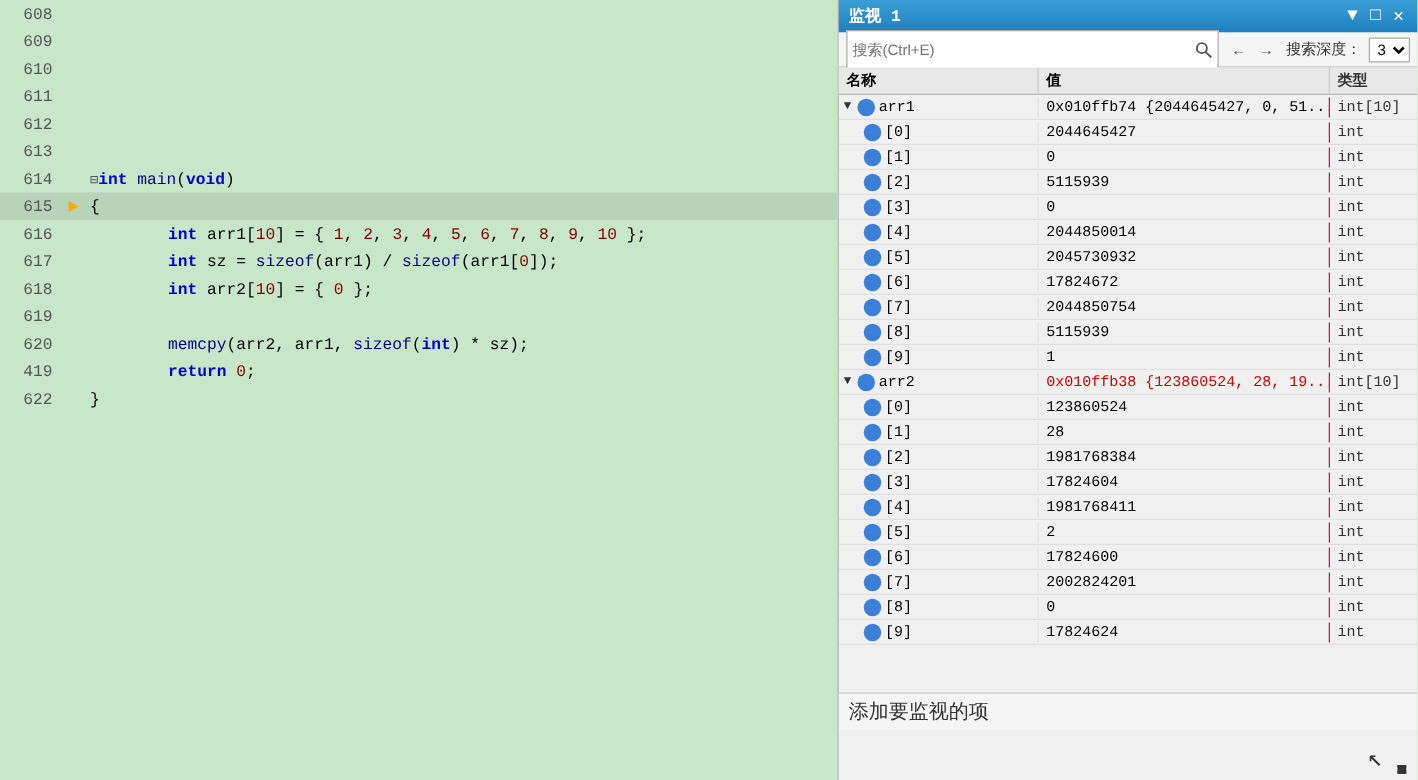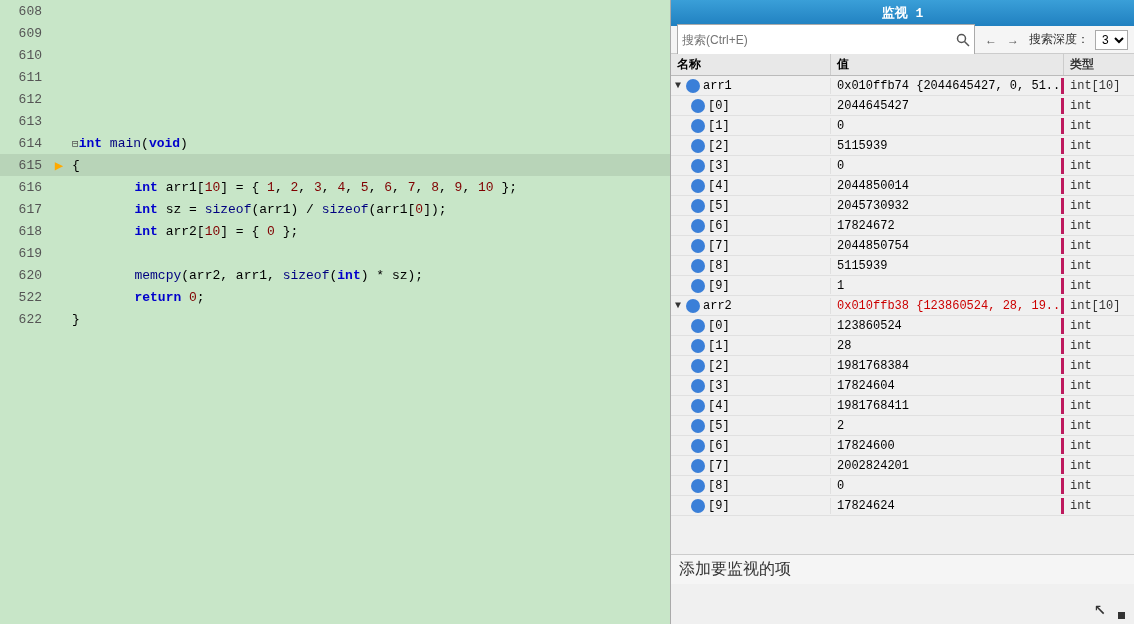--- a/index.html
+++ b/index.html
@@ -87,21 +87,20 @@
 
     .watch-titlebar {
       background: linear-gradient(to bottom, #3a9fd8, #2080c0);
       color: white;
       padding: 4px 8px;
       font-size: 13px;
       display: flex;
       align-items: center;
       justify-content: space-between;
       height: 26px;
-      flex-direction: column;
     }
 
     .watch-title {
       font-weight: bold;
       color: white;
     }
 
     .titlebar-controls {
       display: flex;
       gap: 4px;
@@ -234,21 +233,21 @@
       align-items: center;
       gap: 3px;
       overflow: hidden;
       white-space: nowrap;
     }
 
     .col-value {
       flex: 1;
       padding: 1px 6px;
       font-size: 12px;
-      border-right: 3px solid #be185d;
+      border-right: 1px solid #be185d;
       overflow: hidden;
       white-space: nowrap;
       color: #000;
     }
 
     .col-value.red-text {
       color: #cc0000;
     }
 
     .col-type {
@@ -363,21 +362,21 @@
         <div class="line-number">619</div>
         <div class="line-arrow"></div>
         <div class="line-content"></div>
       </div>
       <div class="code-line">
         <div class="line-number">620</div>
         <div class="line-arrow"></div>
         <div class="line-content">&nbsp;&nbsp;&nbsp;&nbsp;&nbsp;&nbsp;&nbsp;&nbsp;<span class="fn">memcpy</span><span class="plain">(arr2, arr1, </span><span class="fn">sizeof</span><span class="plain">(</span><span class="kw">int</span><span class="plain">) * sz);</span></div>
       </div>
       <div class="code-line">
-        <div class="line-number">522</div>
+        <div class="line-number">419</div>
         <div class="line-arrow"></div>
         <div class="line-content">&nbsp;&nbsp;&nbsp;&nbsp;&nbsp;&nbsp;&nbsp;&nbsp;<span class="kw">return</span> <span class="num">0</span><span class="plain">;</span></div>
       </div>
       <div class="code-line">
         <div class="line-number">622</div>
         <div class="line-arrow"></div>
         <div class="line-content"><span class="plain">}</span></div>
       </div>
     </div>
 </div>

